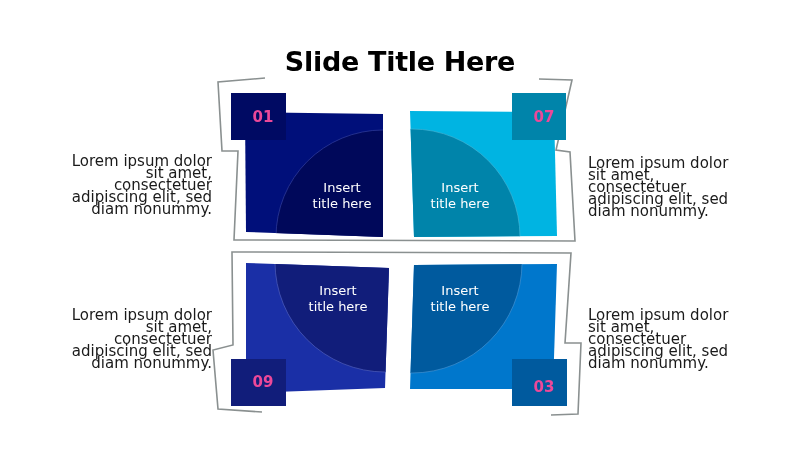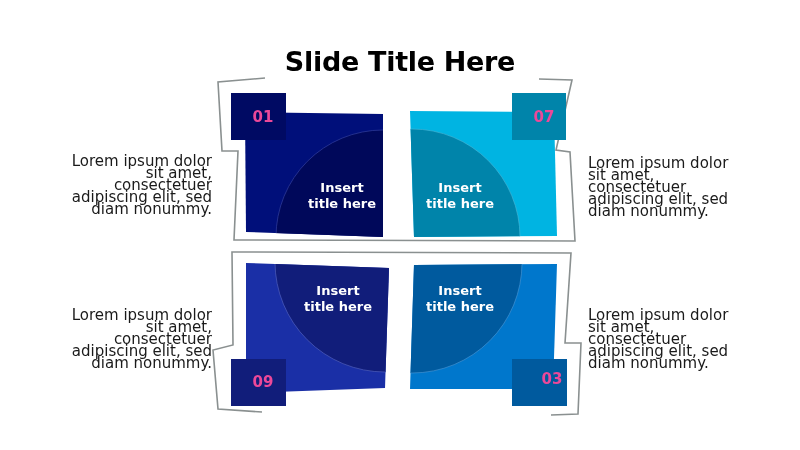--- a/index.html
+++ b/index.html
@@ -2,21 +2,21 @@
 <html><head>
 <meta charset="utf-8">
 <style>
   html, body { margin: 0; padding: 0; background: #ffffff; }
   body { width: 800px; height: 450px; position: relative; overflow: hidden; font-family: "DejaVu Sans", sans-serif; }
   .title { position: absolute; left: 0; top: 22px; width: 800px; text-align: center; font-size: 27px; font-weight: bold; color: #000; letter-spacing: -0.3px; margin-top: 24px; }
   svg.diagram { position: absolute; left: 0; top: 0; }
   .desc { position: absolute; width: 160px; font-size: 15px; line-height: 12px; color: #1a1a1a; }
   .desc.left { text-align: right; }
   .desc.right { text-align: left; }
-  .label { position: absolute; width: 110px; text-align: center; color: #ffffff; font-weight: bold; font-size: 13px; line-height: 16px; }
+  .label { position: absolute; width: 110px; text-align: center; color: #ffffff; font-weight: normal; font-size: 13px; line-height: 16px; }
   .num { position: absolute; width: 64px; text-align: center; color: #ec4899; font-weight: bold; font-size: 15px; line-height: 18px; }
 </style>
 </head>
 <body>
 
 <div class="title">Slide Title Here</div>
 
 <svg class="diagram" width="800" height="450" viewBox="0 0 800 450">
 
   <polyline points="265,78 218,82 222,151 238,151 234,240 575,241 570,152 556,150 572,80 539,79" fill="none" stroke="#8a9090" stroke-width="1.6" stroke-linejoin="miter"></polyline>
@@ -56,21 +56,21 @@
         <polygon points="414,265 557,264 553,389 410,389"></polygon>
       </clipPath>
     <circle cx="412" cy="263" r="110" fill="#005a9e" stroke="#4d9ad6" stroke-width="0.6" clip-path="url(#c3)"></circle>
     <rect x="512" y="359" width="55" height="47" fill="#005a9e"></rect>
   </g>
 </svg>
 
 <div class="num" style="left:231px; top:108px;">01</div>
 <div class="num" style="left:512px; top:108px;">07</div>
 <div class="num" style="left:231px; top:373px;">09</div>
-<div class="num" style="left:512px; top:370px;margin-left:8px;">03</div>
+<div class="num" style="left:512px; top:378px;">03</div>
 
 <div class="label" style="left:287px; top:180px;">
   <div>Insert</div>
   <div>title here</div>
 </div>
 <div class="label" style="left:405px; top:180px;">
   <div>Insert</div>
   <div>title here</div>
 </div>
 <div class="label" style="left:283px; top:283px;">

